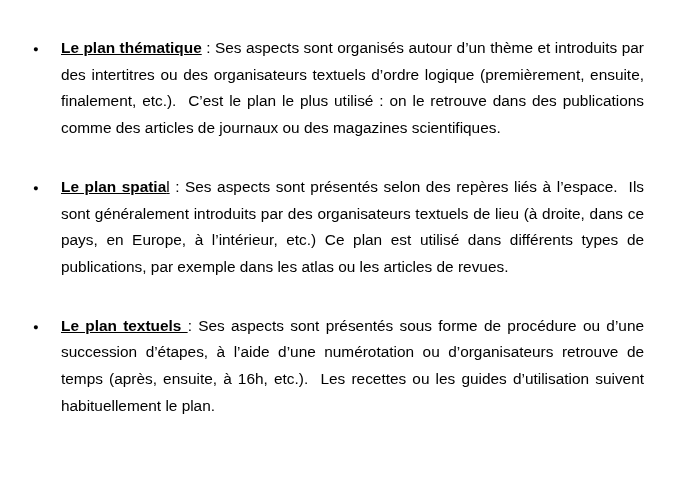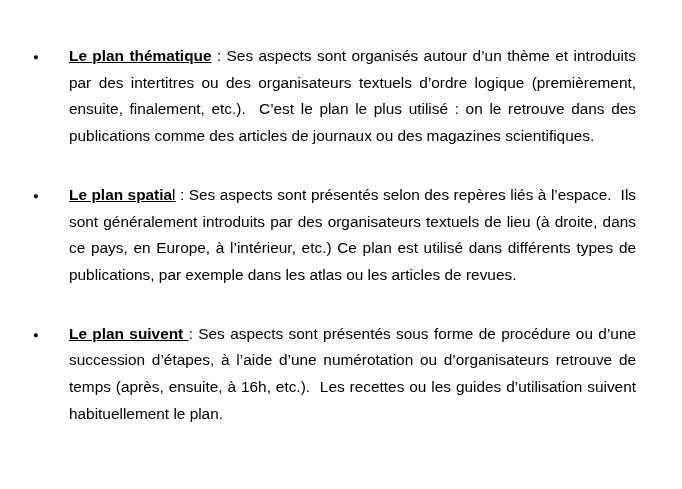--- a/index.html
+++ b/index.html
@@ -37,21 +37,21 @@
   }
   .bullet-glyph {
     position: absolute;
     left: -24px;
     top: 1px;
     font-size: 9.5px;
     line-height: 26.7px;
     text-decoration: none;
   }
   p.para {
-    margin: 12px;
+    margin: 4px;
     white-space: pre-wrap;
   }
   .lead-bold {
     font-weight: bold;
     text-decoration: underline;
   }
   .lead-tail {
     font-weight: normal;
     text-decoration: underline;
   }
@@ -70,17 +70,17 @@
       <p class="para"><span class="lead-bold">Le plan thématique</span><span class="lead-tail"></span><span class="para-body"> : Ses aspects sont organisés autour d’un thème et introduits par des intertitres ou des organisateurs textuels d’ordre logique (premièrement, ensuite, finalement, etc.).  C’est le plan le plus utilisé : on le retrouve dans des publications comme des articles de journaux ou des magazines scientifiques.</span></p>
     </li>
 
     <li class="bullet-item">
       <span class="bullet-glyph">●</span>
       <p class="para"><span class="lead-bold">Le plan spatia</span><span class="lead-tail">l</span><span class="para-body"> : Ses aspects sont présentés selon des repères liés à l’espace.  Ils sont généralement introduits par des organisateurs textuels de lieu (à droite, dans ce pays, en Europe, à l’intérieur, etc.) Ce plan est utilisé dans différents types de publications, par exemple dans les atlas ou les articles de revues.</span></p>
     </li>
 
     <li class="bullet-item">
       <span class="bullet-glyph">●</span>
-      <p class="para"><span class="lead-bold">Le plan suivent </span><span class="lead-tail"></span><span class="para-body">: Ses aspects sont présentés sous forme de procédure ou d’une succession d’étapes, à l’aide d’une numérotation ou d’organisateurs retrouve de temps (après, ensuite, à 16h, etc.).  Les recettes ou les guides d’utilisation suivent habituellement le plan.</span></p>
+      <p class="para"><span class="lead-bold">Le plan textuels </span><span class="lead-tail"></span><span class="para-body">: Ses aspects sont présentés sous forme de procédure ou d’une succession d’étapes, à l’aide d’une numérotation ou d’organisateurs retrouve de temps (après, ensuite, à 16h, etc.).  Les recettes ou les guides d’utilisation suivent habituellement le plan.</span></p>
     </li>
 
   </ul>
 </main>
 
 </body></html>

